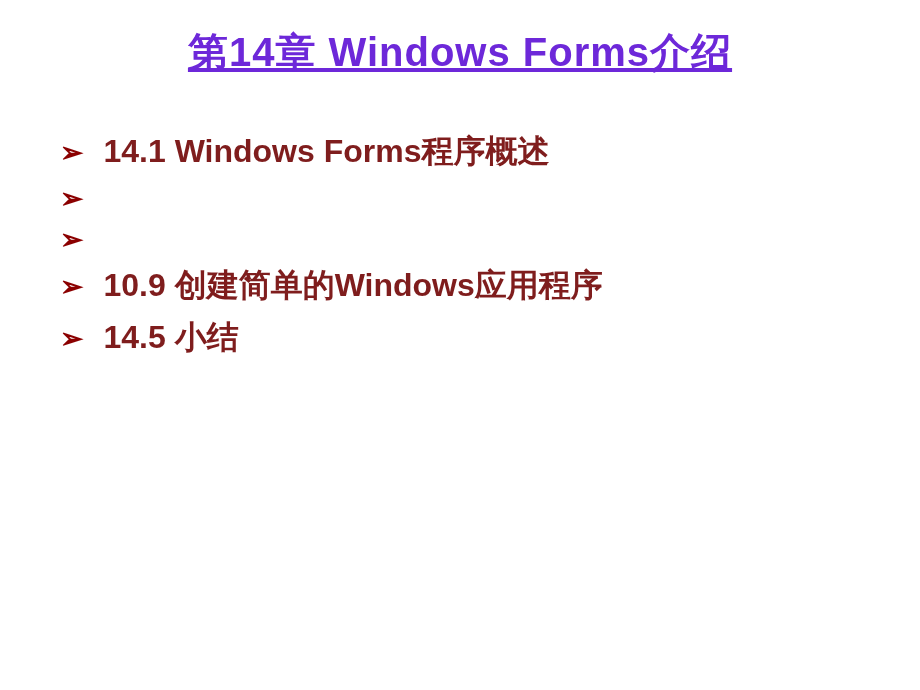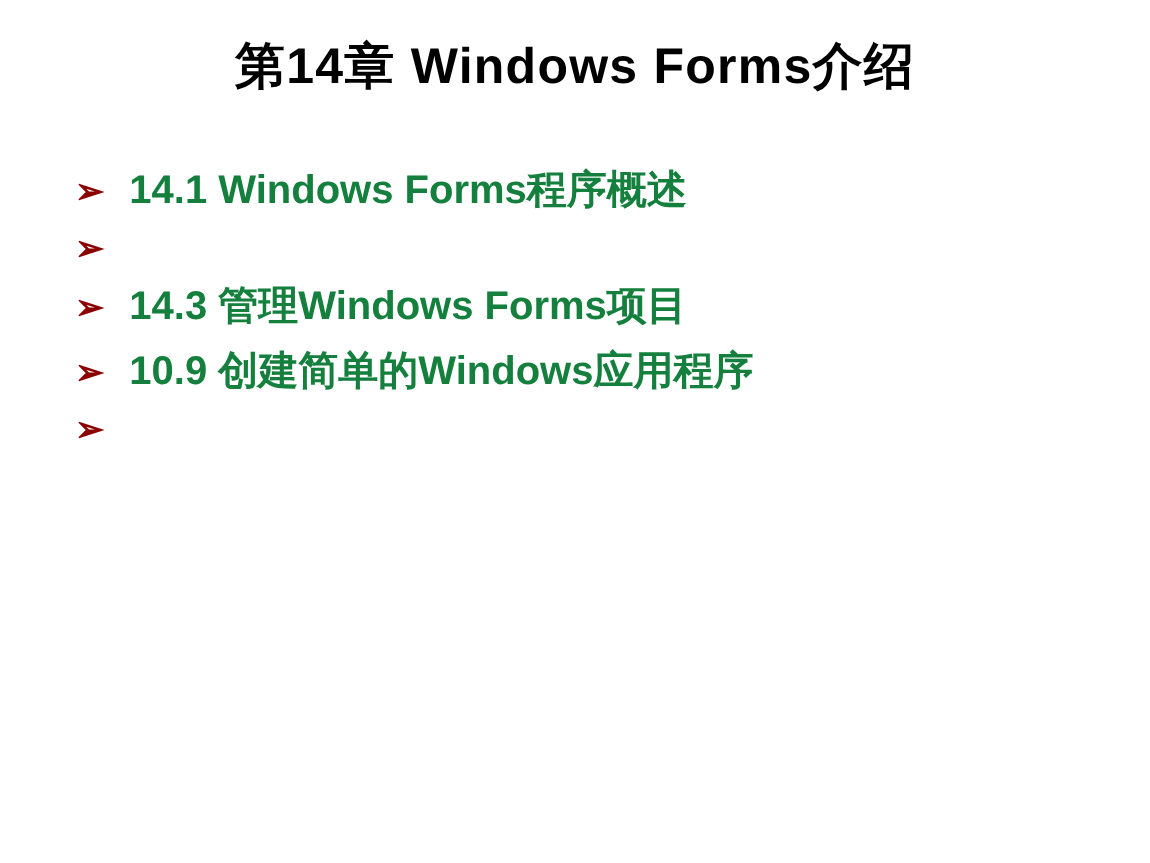--- a/index.html
+++ b/index.html
@@ -16,63 +16,64 @@
     }
     .slide {
       width: 100%;
       height: 100%;
       padding-top: 25px;
     }
     .title {
       text-align: center;
       font-size: 40px;
       font-weight: bold;
-      color: #000000;
+      color: #6d28d9;
       margin-bottom: 50px;
       letter-spacing: 1px;
+      text-decoration: underline;
     }
     .content {
       padding-left: 60px;
     }
     .item {
       display: flex;
       align-items: center;
       margin-bottom: 8px;
     }
     .bullet {
       color: #8B0000;
       font-size: 28px;
       margin-right: 20px;
       font-weight: bold;
       flex-shrink: 0;
     }
     .item-text {
-      color: #15803d;
+      color: #7f1d1d;
       font-size: 32px;
       font-weight: bold;
     }
   </style>
 </head>
 <body>
 
 <div class="slide">
   <h1 class="title">第14章  Windows Forms介绍</h1>
   <div class="content">
     <div class="item">
       <span class="bullet">➢</span>
       <span class="item-text">14.1  Windows Forms程序概述</span>
     </div>
     <div class="item">
       <span class="bullet">➢</span>
     </div>
     <div class="item">
       <span class="bullet">➢</span>
-      <span class="item-text">14.3  管理Windows Forms项目</span>
     </div>
     <div class="item">
       <span class="bullet">➢</span>
       <span class="item-text">10.9  创建简单的Windows应用程序</span>
     </div>
     <div class="item">
       <span class="bullet">➢</span>
+      <span class="item-text">14.5  小结</span>
     </div>
   </div>
 </div>
 
 </body></html>

